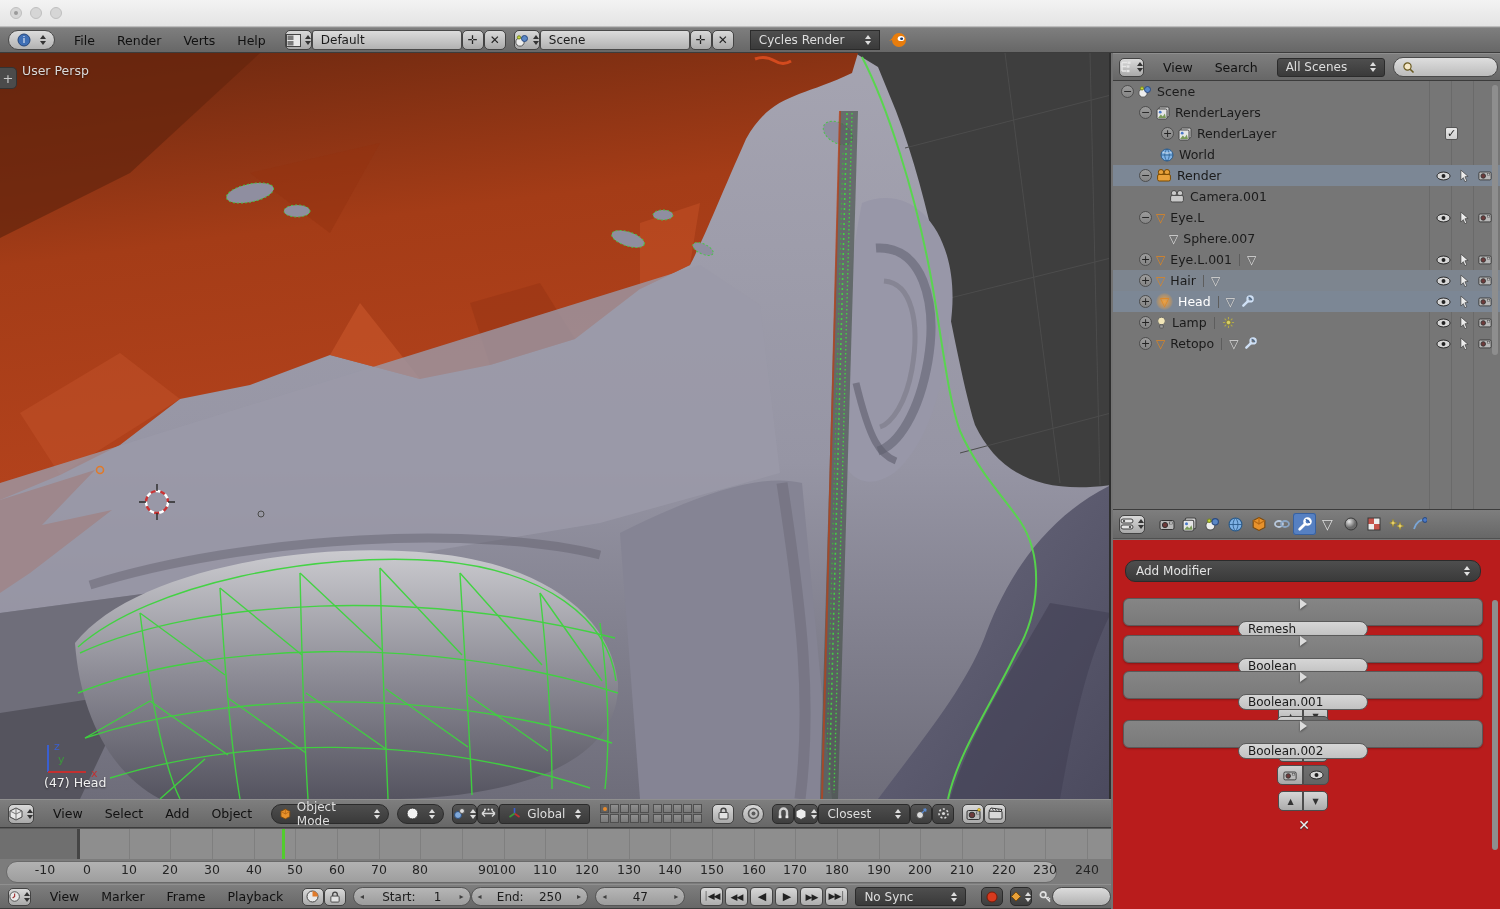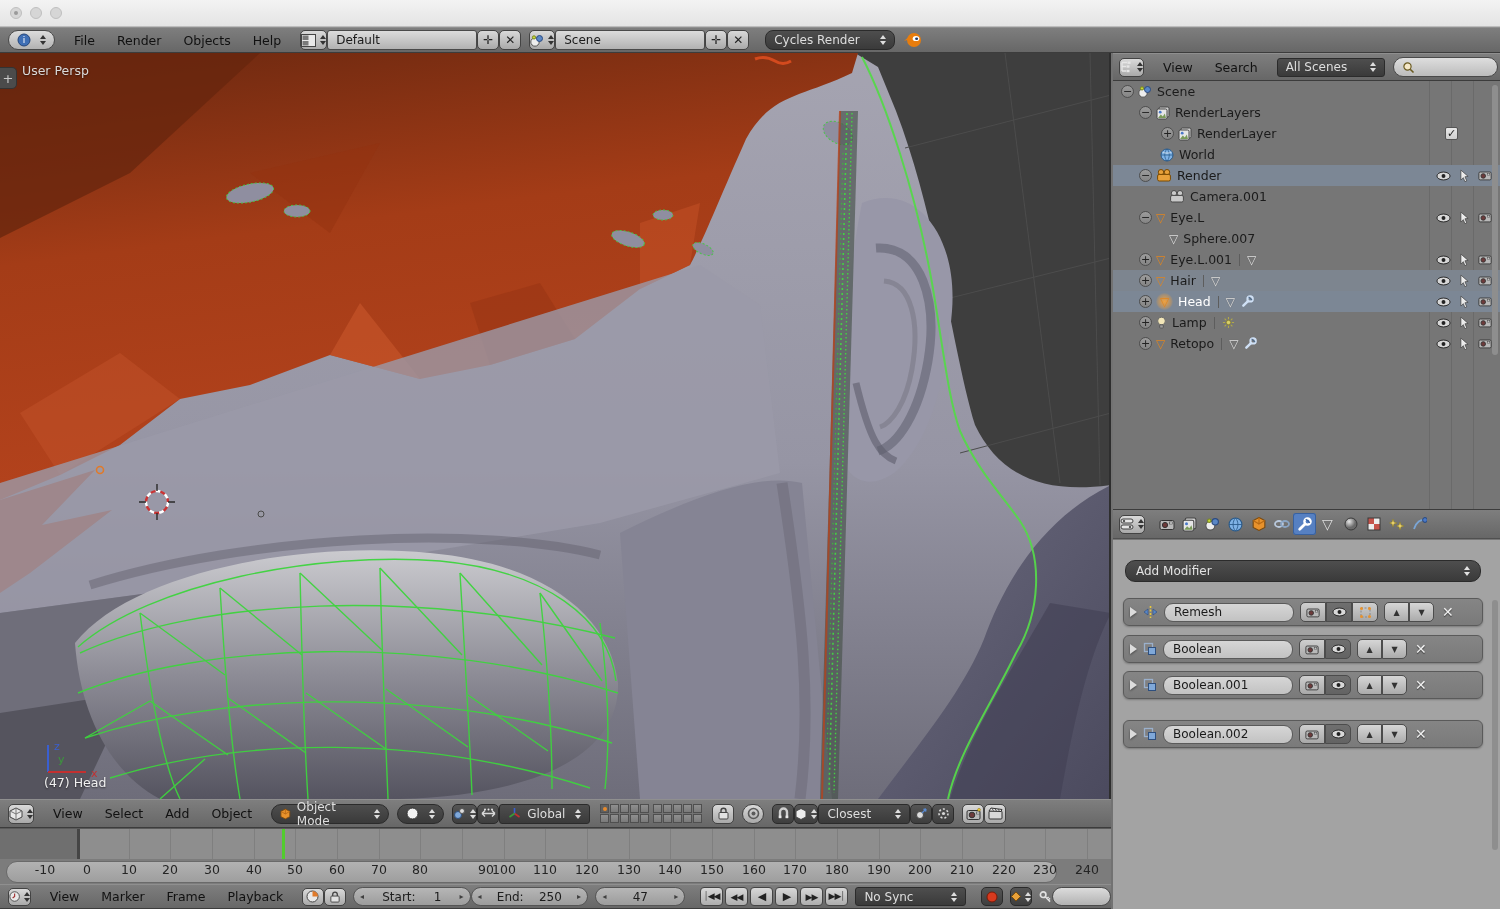--- a/index.html
+++ b/index.html
@@ -77,23 +77,23 @@
   .tri-grey { color:#e2e2e2; text-shadow:0 0 1px #555; }
   .icon-glow { display:inline-flex; align-items:center; justify-content:center; width:17px; height:17px; border-radius:50%; background:radial-gradient(circle,#f2a13c 0%,#f2a13c55 55%,transparent 75%); }
   .pipe { width:1px; height:12px; background:#5d5d5d; margin:0 7px; }
   .ol-rights { position:absolute; right:8px; display:flex; gap:9px; align-items:center; }
   .checkbox { width:13px; height:13px; background:linear-gradient(#e8e8e8,#cfcfcf); border:1px solid #555; border-radius:2px; color:#222; font-size:11px; line-height:12px; text-align:center; }
 
   
   #props-header { position:absolute; left:0; top:456px; width:387px; height:30px; background:linear-gradient(#7e7e7e,#676767); border-top:1px solid #3c3c3c; border-bottom:1px solid #505050; display:flex; align-items:center; }
   .tab-ic { width:23px; height:22px; display:inline-flex; align-items:center; justify-content:center; border-radius:3px; }
   .tab-ic.active { background:#5680c2; box-shadow:inset 0 0 0 1px #39619e; }
-  #props-body { position:absolute; left:0; top:487px; width:387px; height:369px; background:#a3a3a3; }
+  #props-body { position:absolute; left:0; top:487px; width:387px; height:369px; background:#b91c1c; }
   .add-mod { position:absolute; left:12px; top:20px; width:356px; height:22px; background:linear-gradient(#4e4e4e,#3a3a3a); border:1px solid #2b2b2b; border-radius:10px; color:#e2e2e2; display:flex; align-items:center; padding:0 10px; justify-content:space-between; }
-  .mod-panel { position:absolute; left:10px; width:360px; height:28px; background:linear-gradient(#858585,#7a7a7a); border:1px solid #5a5a5a; border-radius:6px; box-shadow:0 1px 2px rgba(0,0,0,.25); display:flex; align-items:center; padding:0 6px; gap:6px; }
+  .mod-panel { position:absolute; left:10px; width:360px; height:28px; background:linear-gradient(#858585,#7a7a7a); border:1px solid #5a5a5a; border-radius:6px; box-shadow:0 1px 2px rgba(0,0,0,.25); display:flex; align-items:center; padding:0 6px; gap:6px;flex-direction:column; }
   .mod-name { width:130px; height:19px; background:linear-gradient(#d6d6d6,#c2c2c2); border:1px solid #5a5a5a; border-radius:9px; color:#1a1a1a; display:flex; align-items:center; padding:0 9px; font-size:12px; }
   .tgl-group { display:inline-flex; }
   .tgl { width:26px; height:20px; display:inline-flex; align-items:center; justify-content:center; border:1px solid #4c4c4c; background:linear-gradient(#cfcfcf,#a8a8a8); }
   .tgl.pressed { background:linear-gradient(#6f6f6f,#636363); }
   .tgl:first-child { border-radius:5px 0 0 5px; }
   .tgl:last-child { border-radius:0 5px 5px 0; }
   .mv { width:25px; height:20px; display:inline-flex; align-items:center; justify-content:center; background:linear-gradient(#d6d6d6,#ababab); border:1px solid #4c4c4c; font-size:8px; color:#333; }
   .mv.up { border-radius:5px 0 0 5px; }
   .mv.dn { border-radius:0 5px 5px 0; }
   .x-btn { color:#efefef; text-shadow:0 1px 1px #333; font-size:14px; margin-left:2px; }
@@ -119,21 +119,21 @@
           <text x="7" y="10.2" font-size="9" fill="#fff" text-anchor="middle" font-family="DejaVu Sans">i</text>
         </svg>
     <span class="arrs" style="color:#333">
           <i class="up"></i>
           <i class="dn"></i>
         </span>
   </span>
   <span class="gap"></span>
   <span class="menu-item">File</span>
   <span class="menu-item">Render</span>
-  <span class="menu-item">Objects</span>
+  <span class="menu-item">Verts</span>
   <span class="menu-item">Help</span>
   <span class="gap"></span>
   <span class="btn">
     <svg width="15" height="13" viewBox="0 0 15 13">
           <rect x="0.5" y="0.5" width="14" height="12" fill="#e8e8e8" stroke="#444"></rect>
           <rect x="1.5" y="1.5" width="6" height="4.5" fill="#7a7a7a"></rect>
           <rect x="1.5" y="7" width="6" height="4.5" fill="#7a7a7a"></rect>
         </svg>
     <span class="arrs" style="color:#333">
           <i class="up"></i>
@@ -157,21 +157,21 @@
           <i class="dn"></i>
         </span>
   </span>
   <span class="pill-light" style="width:150px; border-radius:3px;">
         <span>Scene</span>
       </span>
   <span class="btn">✛</span>
   <span class="btn">✕</span>
   <span class="gap"></span>
       <span class="gap"></span>
-  <span class="pill-dark" style="width:130px; justify-content:space-between; border-radius:8px;">
+  <span class="pill-dark" style="width:130px; justify-content:space-between; border-radius:0;">
         <span>Cycles Render</span>
         <span class="arrs">
           <i class="up"></i>
           <i class="dn"></i>
         </span>
       </span>
   <span class="gap"></span>
   <svg width="20" height="18" viewBox="0 0 20 18">
         <circle cx="11" cy="9" r="7" fill="#e87d0d"></circle>
         <ellipse cx="13" cy="7.5" rx="3.4" ry="2.6" fill="#fff"></ellipse>

